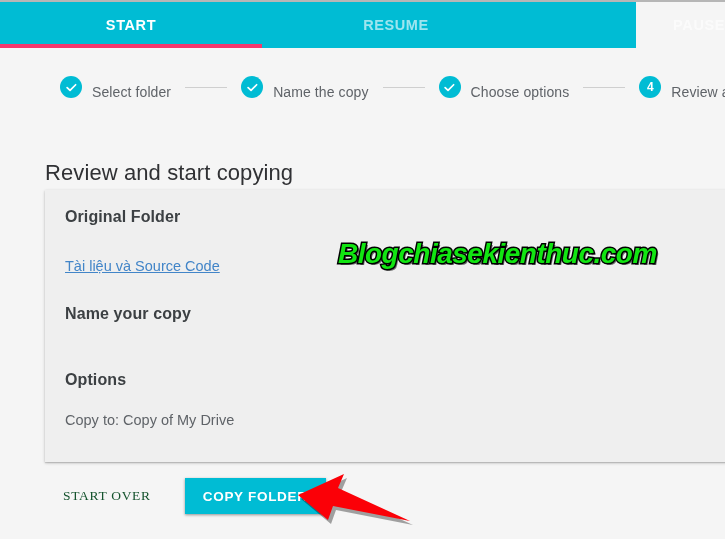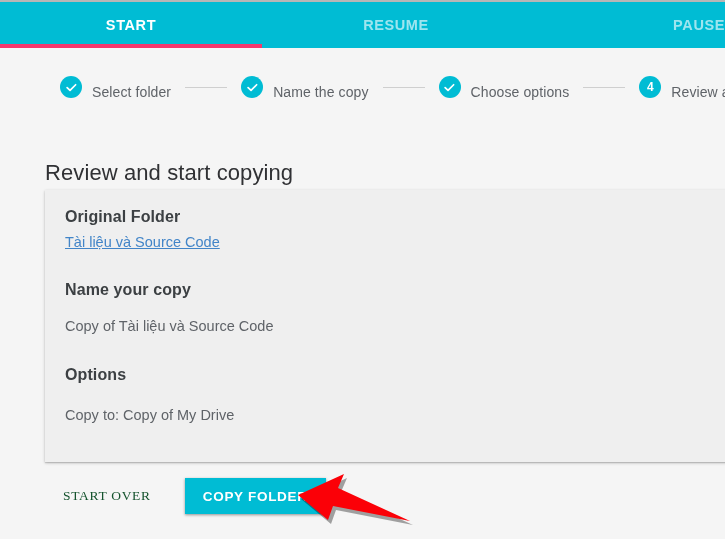--- a/index.html
+++ b/index.html
@@ -29,21 +29,21 @@
     top: 0; left: 0;
     width: 725px;
     height: 2px;
     background: #b6b6b6;
   }
 
   
   .tabbar {
     position: absolute;
     top: 2px; left: 0;
-    width: 725px;
+    width: 636px;
     height: 46px;
     background: #00bcd4;
   }
   .tab {
     position: absolute;
     top: 0;
     height: 46px;
     line-height: 46px;
     text-align: center;
     font-size: 14.5px;
@@ -138,21 +138,21 @@
     padding: 18px 20px 0 20px;
   }
   .card-section-title {
     font-size: 16px;
     font-weight: bold;
     color: #3c4043;
     letter-spacing: 0.1px;
   }
   .card-link {
     display: inline-block;
-    margin-top: 8px;
+    margin-top: 32px;
     font-size: 14.5px;
     color: #4285c8;
     text-decoration: underline;
     cursor: pointer;
   }
   .card-text {
     font-size: 14.5px;
     color: #5f6368;
     line-height: 19px;
   }
@@ -285,21 +285,20 @@
     <div class="card-section-title">Original Folder</div>
 
     <a class="card-link">Tài liệu và Source Code</a>
 
     <div class="gap-c"></div>
 
     <div class="card-section-title">Name your copy</div>
 
     <div class="gap-b"></div>
 
-    <div class="card-text">Copy of Tài liệu và Source Code</div>
 
     <div class="gap-c"></div>
 
     <div class="card-section-title">Options</div>
 
     <div class="gap-d"></div>
 
     <div class="card-text">Copy to: Copy of My Drive</div>
 
   </div>
@@ -311,14 +310,15 @@
 
   <div class="arrow-annotation">
     <svg width="120" height="58" viewBox="0 0 120 58">
       <g transform="translate(2,3)">
         <path d="M0 24 L46 3 L40 17 L112 50 L35 35 L30 49 Z" fill="rgba(0,0,0,0.35)" transform="translate(3,4)"></path>
         <path d="M0 24 L46 3 L40 17 L112 50 L35 35 L30 49 Z" fill="#fb0007"></path>
       </g>
     </svg>
   </div>
 
+  <div class="watermark">Blogchiasekienthuc.com</div>
 
 </div>
 
 </body></html>

